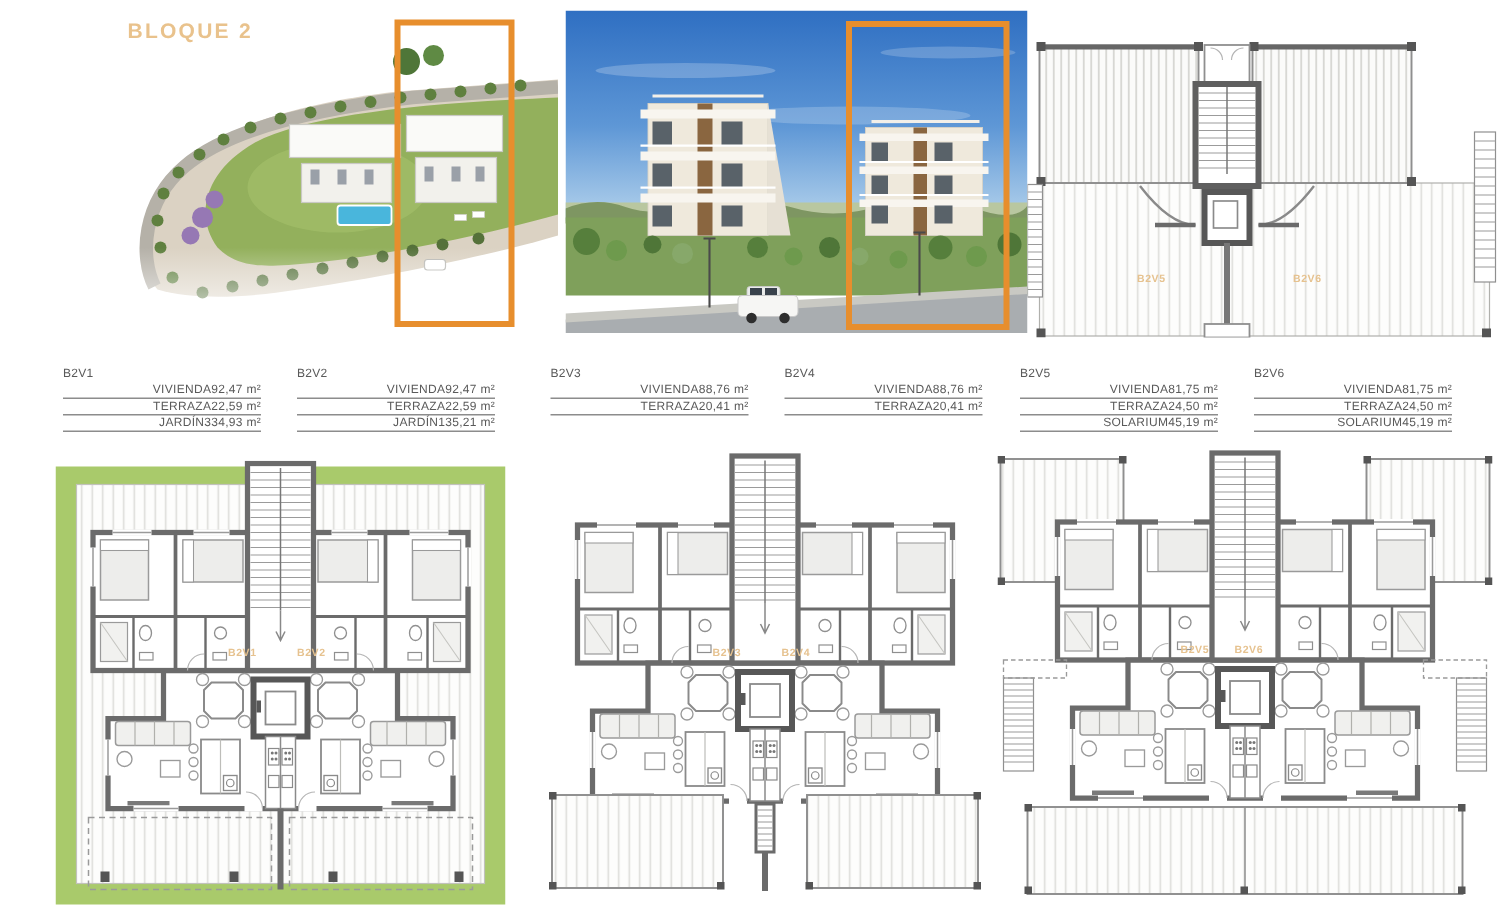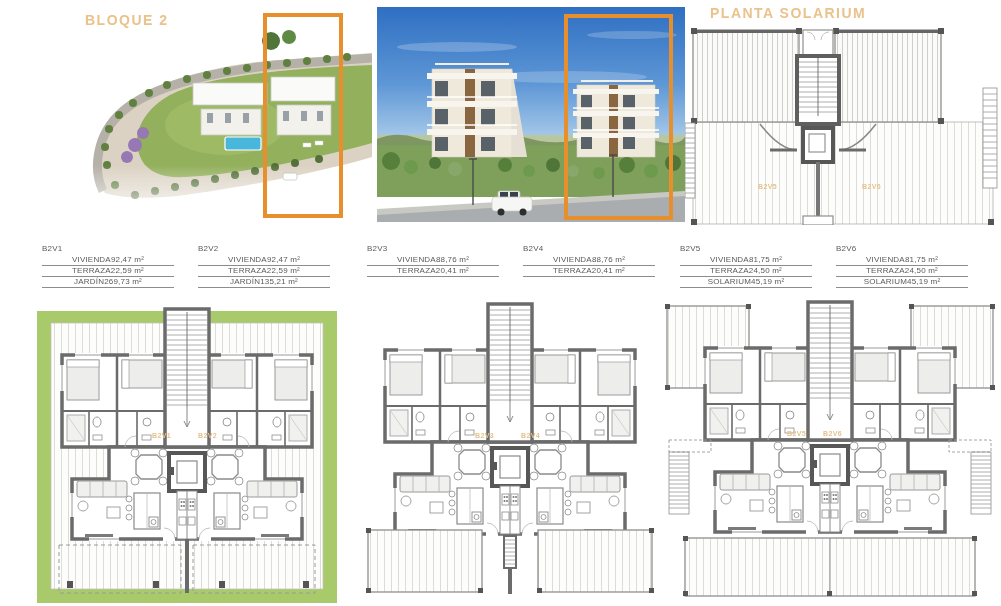--- a/index.html
+++ b/index.html
@@ -3,21 +3,21 @@
 <meta charset="utf-8">
 <style>
   html,body{margin:0;padding:0;background:#fff;}
   #sheet{position:relative;width:1001px;height:606px;background:#ffffff;overflow:hidden;
          font-family:"Liberation Sans",sans-serif;padding-left:20px;}
   .abs{position:absolute;}
   .sheet-title{color:#e9c28c;font-size:14px;font-weight:bold;letter-spacing:1.5px;}
   .highlight-box{position:absolute;border:4px solid #e78e2d;background:transparent;}
   .unit-table{position:absolute;width:132px;color:#5a5a5a;font-size:8px;letter-spacing:.2px;}
   .ut-title{height:11px;line-height:11px;margin-bottom:1px;}
-  .ut-row{display:flex;justify-content:center;border-bottom:1px solid #8c8c8c;
+  .ut-row{display:flex;justify-content:flex-end;border-bottom:1px solid #8c8c8c;
           height:10px;line-height:10px;}
   .plan-unit-label{position:absolute;color:#e6c28f;font-size:7px;font-weight:bold;letter-spacing:.4px;}
   svg{display:block;}
 </style>
 </head>
 <body>
 
 <div id="sheet">
 
   <svg width="0" height="0" style="position:absolute">
@@ -297,21 +297,20 @@
         <rect x="115" y="190" width="40" height="14" rx="3" fill="#f6f6f4" stroke="#c9c9c9" stroke-width="0.7"></rect>
         <circle cx="124" cy="205" r="3.5" fill="#2e2e2e"></circle>
           <circle cx="146" cy="205" r="3.5" fill="#2e2e2e"></circle>
       </g>
     </svg>
   </div>
 
   <div class="highlight-box" style="left:263px;top:13px;width:72px;height:197px"></div>
   <div class="highlight-box" style="left:564px;top:14px;width:101px;height:198px"></div>
 
-  <span class="sheet-title abs" style="left:710px;top:5px">PLANTA SOLARIUM</span>
 
   <div class="abs" style="left:685px;top:28px">
     <svg width="315" height="197" viewBox="0 0 315 197">
       <rect x="8" y="94" width="300" height="102" fill="url(#vh)" stroke="#b0b0ac" stroke-width="0.8"></rect>
       <rect x="8" y="2" width="106" height="92" fill="url(#vh2)" stroke="#8f8f8f" stroke-width="1.3"></rect>
       <rect x="150" y="2" width="106" height="92" fill="url(#vh2)" stroke="#8f8f8f" stroke-width="1.3"></rect>
       <line x1="8" y1="3.5" x2="114" y2="3.5" stroke="#666" stroke-width="3"></line>
       <line x1="150" y1="3.5" x2="256" y2="3.5" stroke="#666" stroke-width="3"></line>
       <rect x="6" y="0" width="6" height="6" fill="#555"></rect>
         <rect x="111" y="0" width="6" height="6" fill="#555"></rect>
@@ -354,21 +353,21 @@
     <div class="ut-row">
         <span>VIVIENDA</span>
         <span>92,47 m²</span>
       </div>
     <div class="ut-row">
         <span>TERRAZA</span>
         <span>22,59 m²</span>
       </div>
     <div class="ut-row">
         <span>JARDÍN</span>
-        <span>269,73 m²</span>
+        <span>334,93 m²</span>
       </div>
   </div>
   <div class="unit-table" style="left:198px;top:243px">
     <div class="ut-title">B2V2</div>
     <div class="ut-row">
         <span>VIVIENDA</span>
         <span>92,47 m²</span>
       </div>
     <div class="ut-row">
         <span>TERRAZA</span>

